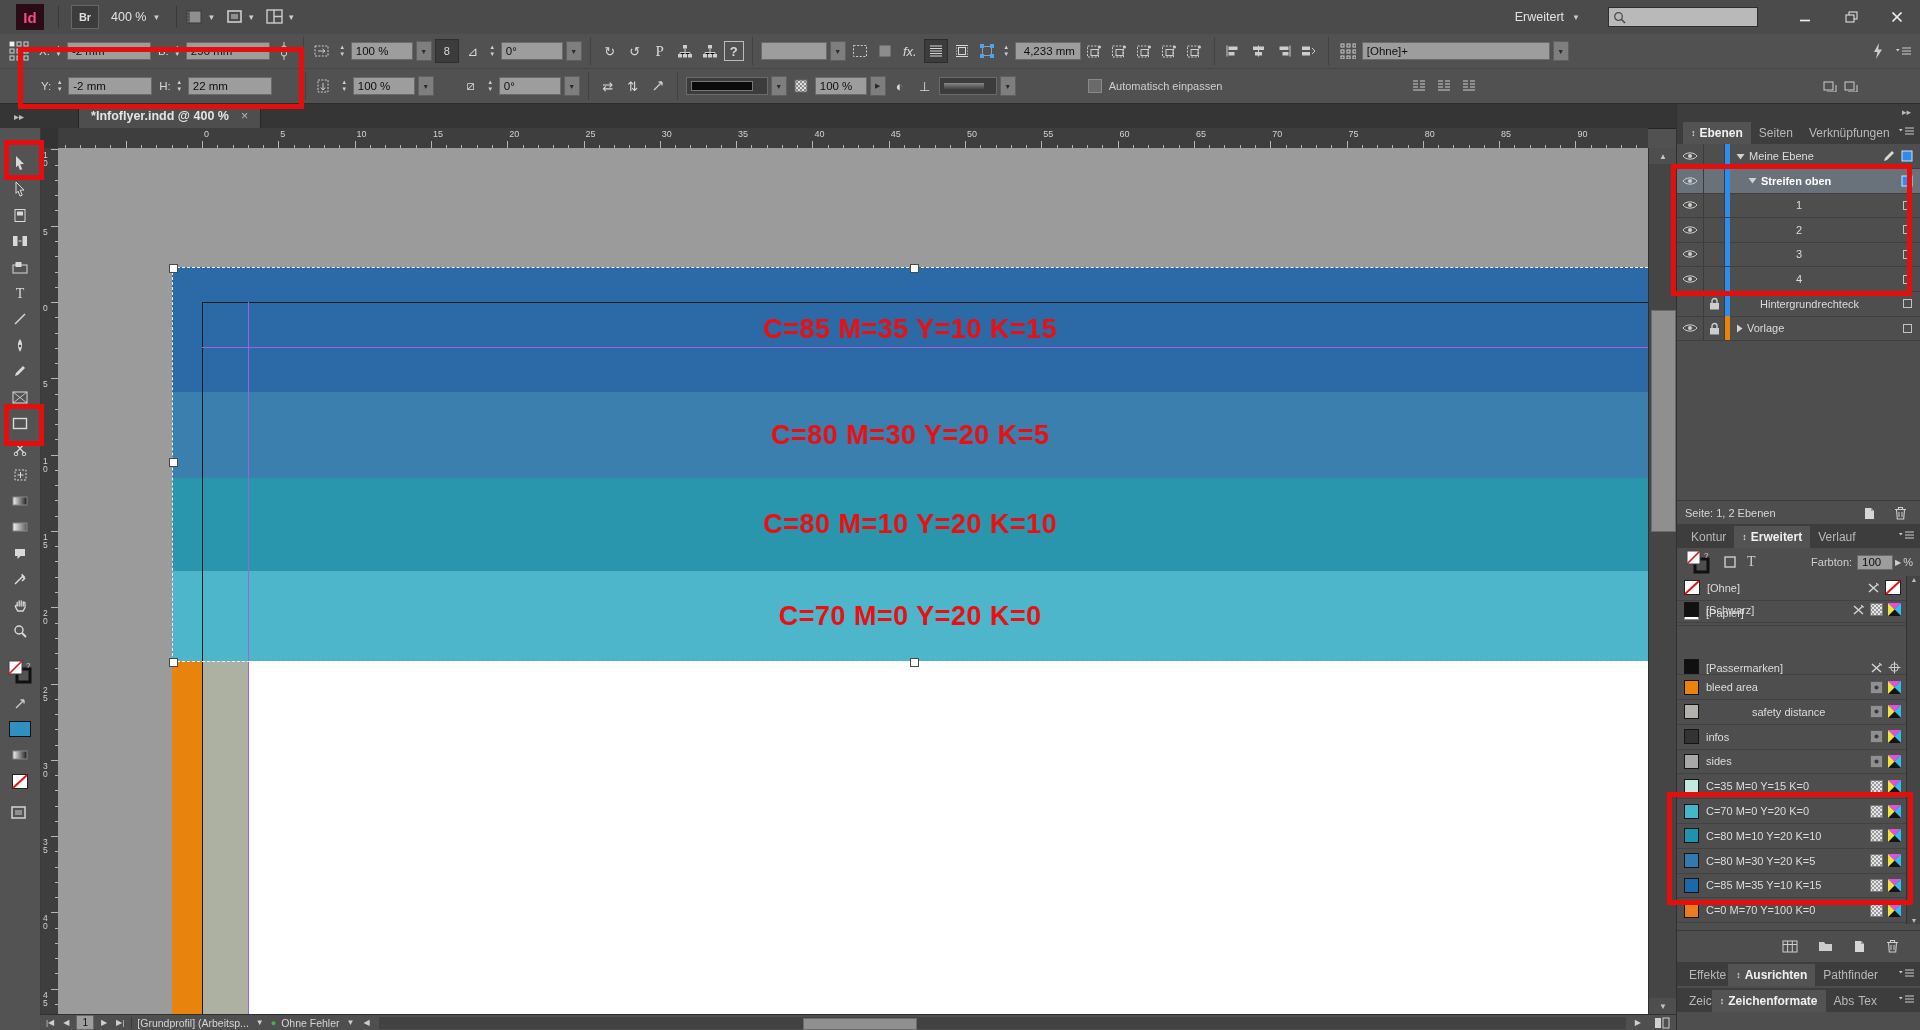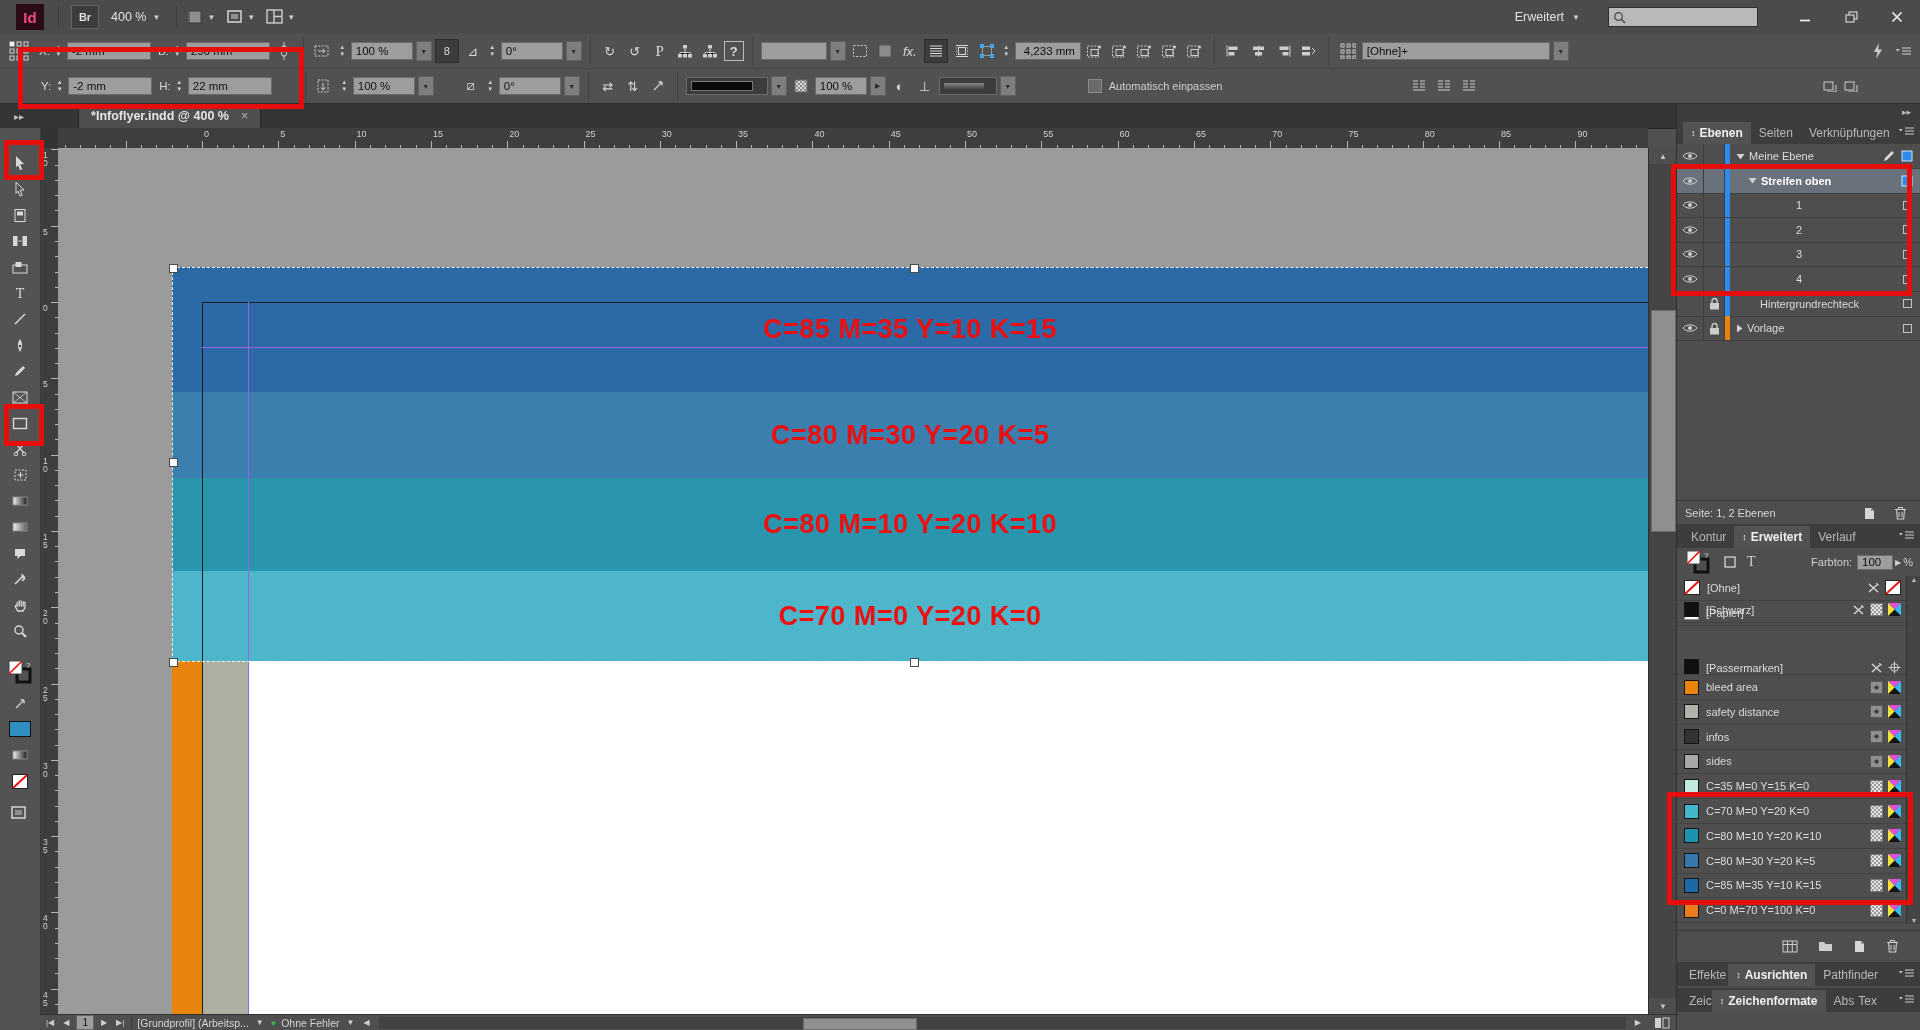--- a/index.html
+++ b/index.html
@@ -1228,21 +1228,21 @@
               <path d="M0 0 H13 L6.5 6.5 Z" fill="#e050d8"></path>
               <path d="M13 0 V13 L6.5 6.5 Z" fill="#31bdf0"></path>
               <path d="M0 13 H13 L6.5 6.5 Z" fill="#141414"></path>
               <path d="M0 0 V13 L6.5 6.5 Z" fill="#f2e438"></path>
             </svg>
           </span>
         </span>
       </div>
       <div class="srow" style="top:596.0px;">
         <span class="chip" style="background:#b2b2aa;"></span>
-   <span style="white-space:nowrap;overflow:hidden;">safety distance</span>
+   <span style="white-space:nowrap;overflow:hidden;margin-left:46px;">safety distance</span>
    <span class="sw-icons">
           <span class="ticon">
             <svg width="13" height="13">
               <rect x="0.5" y="0.5" width="12" height="12" fill="#8f8f8f" stroke="#565656"></rect>
               <circle cx="6.5" cy="6.5" r="2.1" fill="#3a3a3a"></circle>
             </svg>
           </span>
           <span class="ticon">
             <svg width="13" height="13">
               <path d="M0 0 H13 L6.5 6.5 Z" fill="#e050d8"></path>

